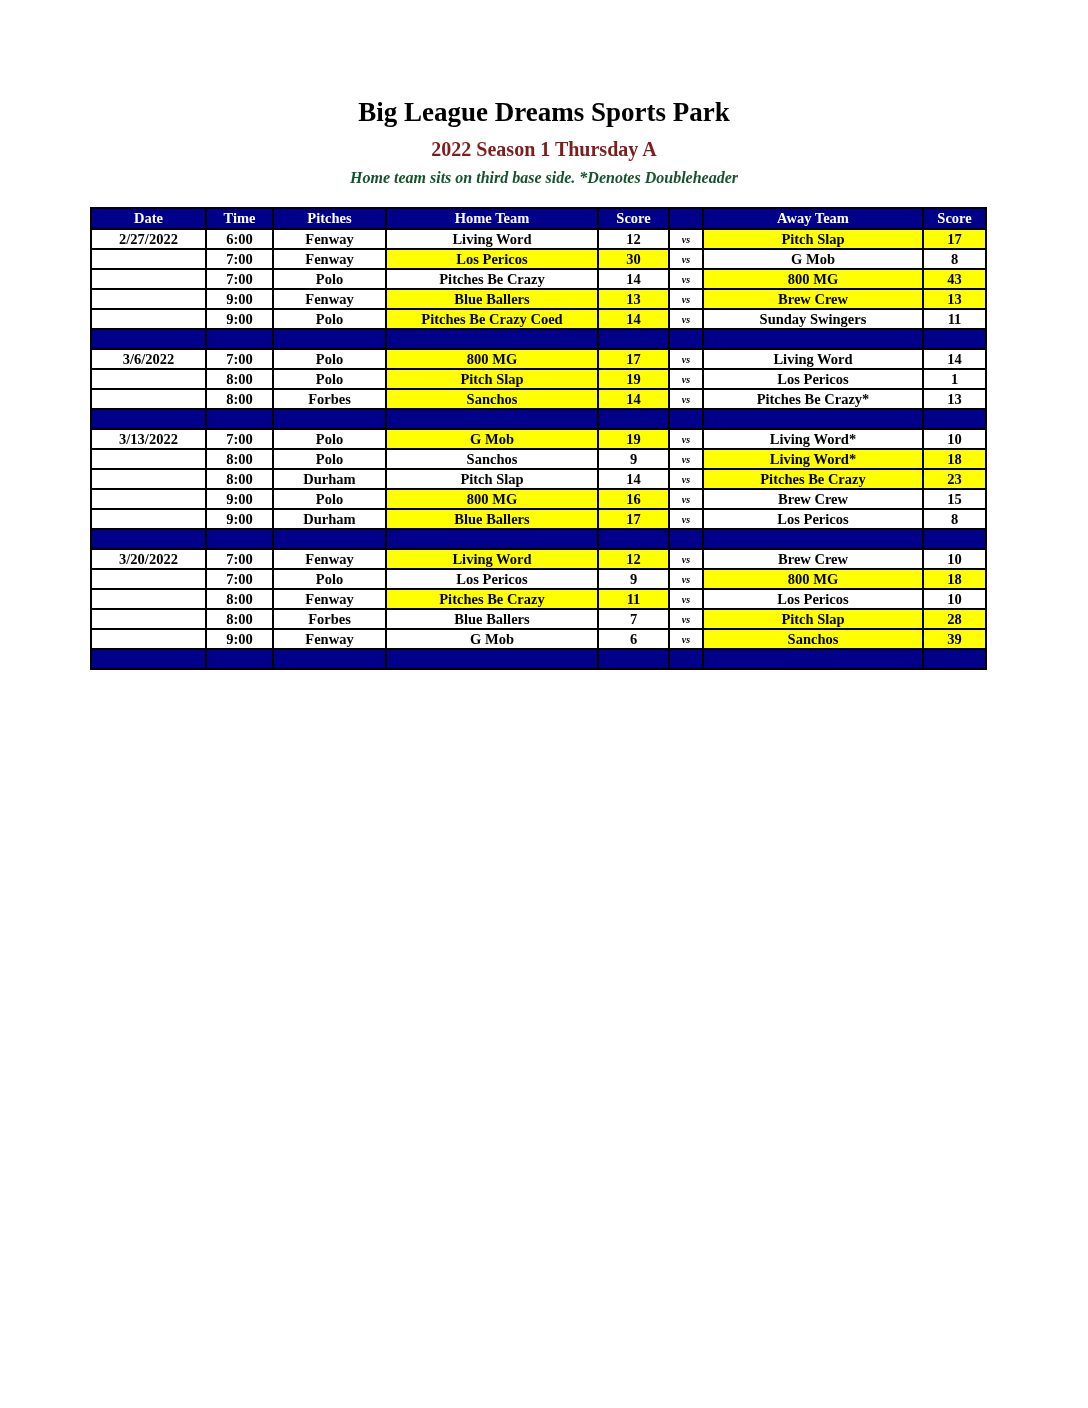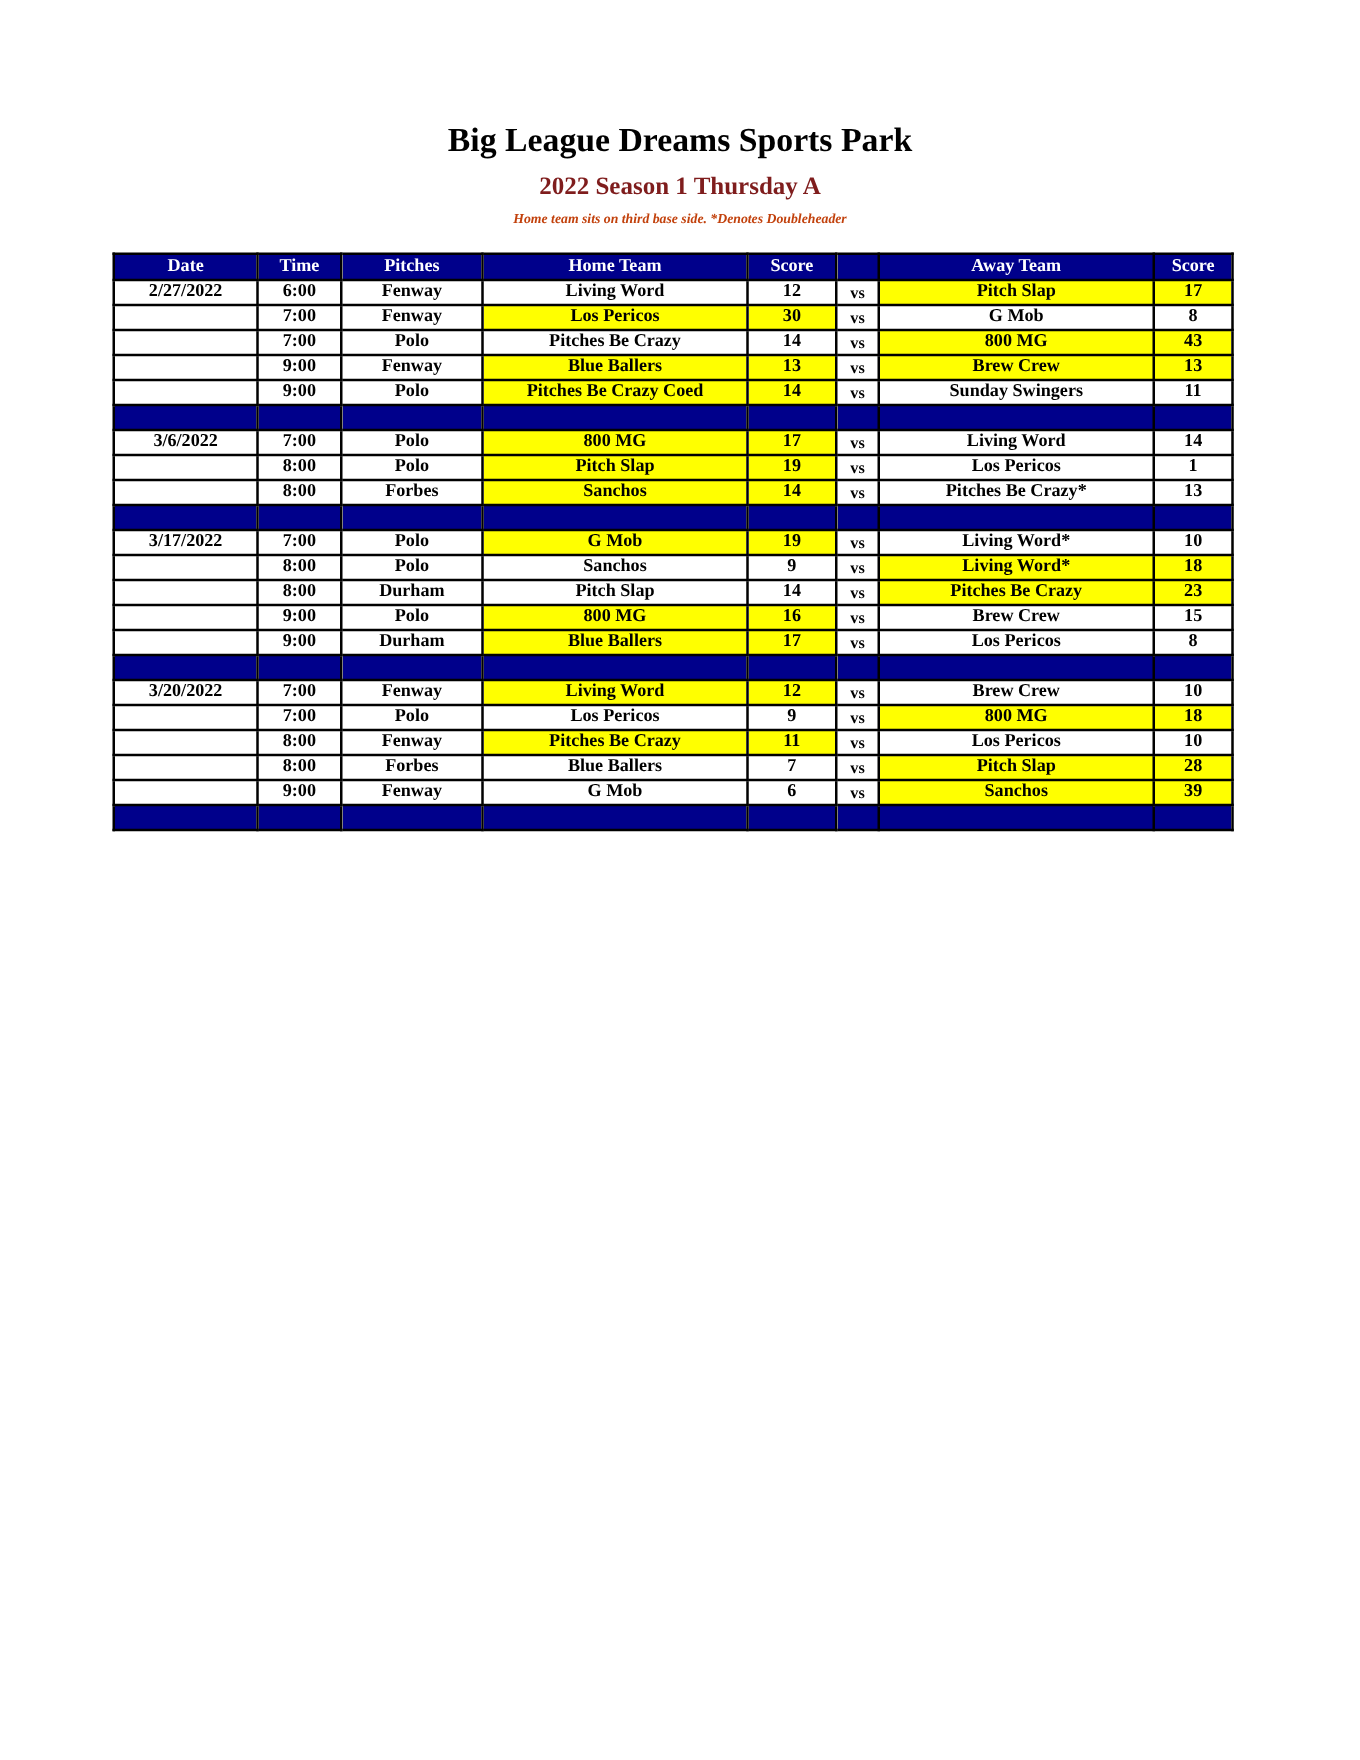--- a/index.html
+++ b/index.html
@@ -27,24 +27,24 @@
   }
   .subtitle {
     margin-top: 10px;
     font-size: 20px;
     font-weight: bold;
     color: #7f1d1d;
     line-height: 1.1;
   }
   .note {
     margin-top: 9px;
-    font-size: 11px;
+    font-size: 16px;
     font-weight: bold;
     font-style: italic;
-    color: #c2410c;
+    color: #14532d;
     line-height: 1.1;
   }
   table.schedule {
     margin-left: 90px;
     margin-top: 21px;
     width: 895px;
     border-collapse: collapse;
     table-layout: fixed;
   }
   table.schedule th,
@@ -63,21 +63,22 @@
   }
   table.schedule th {
     background: var(--header-bg, #00008B);
     color: var(--header-text, #ffffff);
     height: 19px;
   }
   table.schedule td.hl {
     background: var(--highlight, #FFFF00);
   }
   table.schedule td.vs {
-    font-size: 13px;
+    font-style: italic;
+    font-size: 10px;
   }
   table.schedule td.sep {
     background: var(--header-bg, #00008B);
     height: 18px;
   }
 </style>
 </head>
 <body>
 
 <div class="sheet">
@@ -205,21 +206,21 @@
           <td class="sep"></td>
           <td class="sep"></td>
           <td class="sep"></td>
           <td class="sep"></td>
           <td class="sep"></td>
           <td class="sep"></td>
           <td class="sep"></td>
           <td class="sep"></td>
         </tr>
         <tr>
-          <td>3/17/2022</td>
+          <td>3/13/2022</td>
           <td>7:00</td>
           <td>Polo</td>
           <td class="hl">G Mob</td>
           <td class="hl">19</td>
           <td class="vs">vs</td>
           <td>Living Word*</td>
           <td>10</td>
         </tr>
         <tr>
           <td></td>

